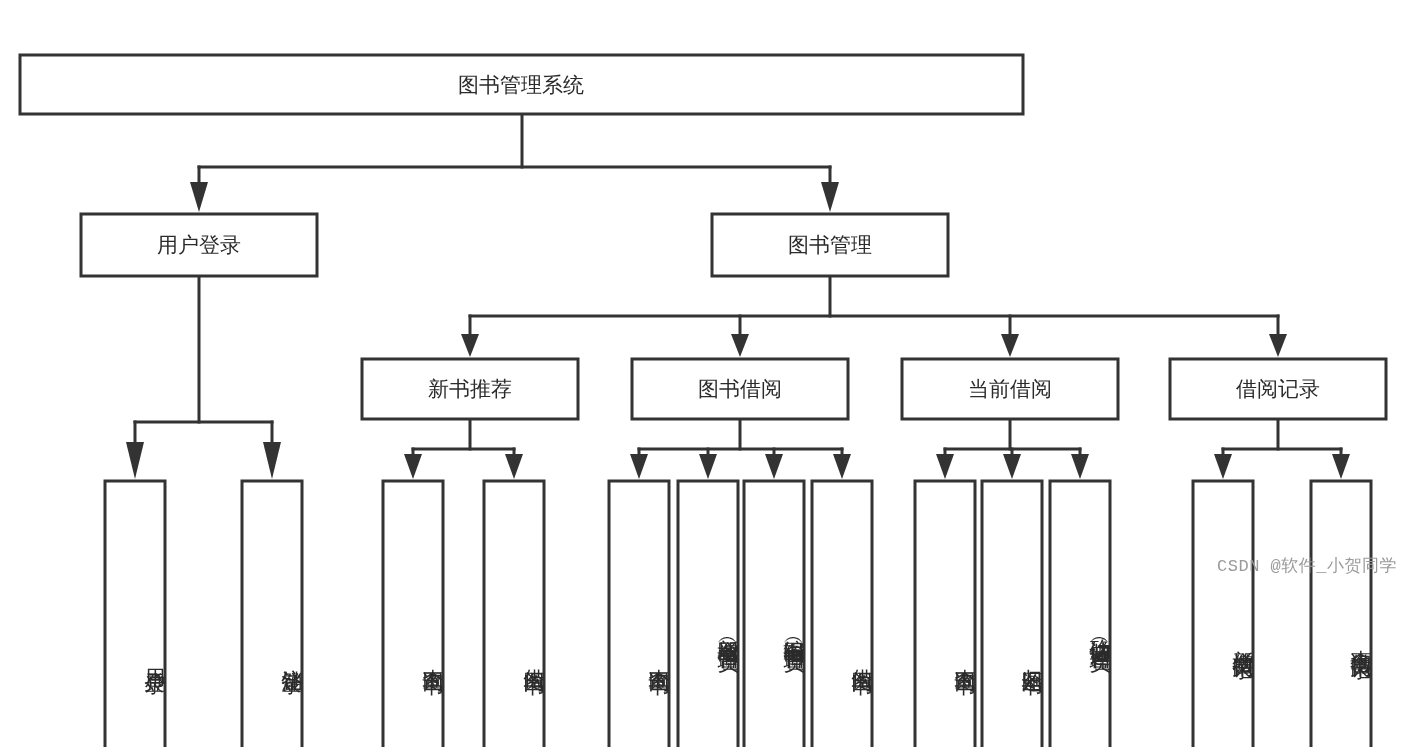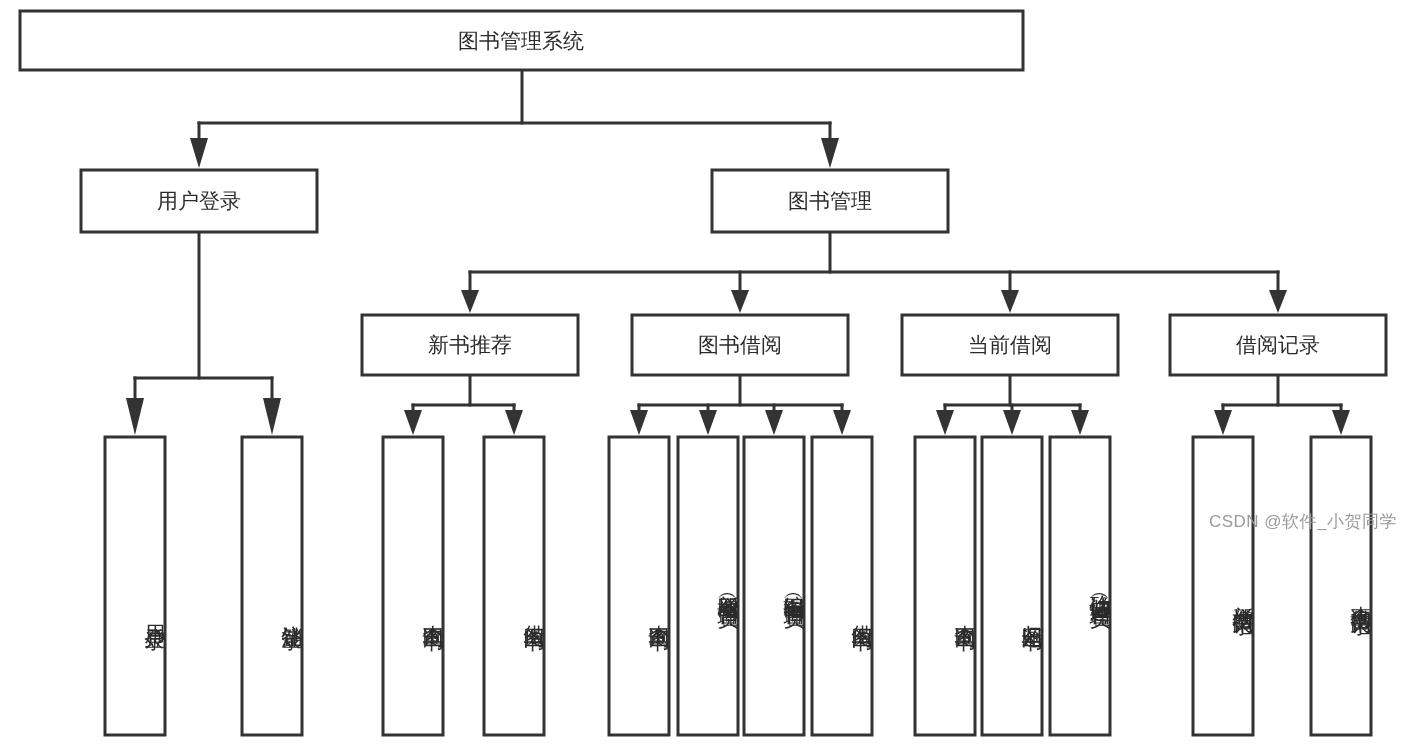--- a/index.html
+++ b/index.html
@@ -11,20 +11,21 @@
     width: 1405px;
     height: 747px;
     font-family: "DejaVu Sans", "Liberation Sans", sans-serif;
     overflow: hidden;
   }
   #diagram-root {
     position: relative;
     width: 1405px;
     height: 539px;
     background: #ffffff;
+    margin-top: 44px;
   }
   svg#flow-svg {
     position: absolute;
     left: 0;
     top: 0;
     width: 1405px;
     height: 747px;
     display: block;
   }
   .node-box {
@@ -61,21 +62,21 @@
     line-height: 1.02;
     letter-spacing: 2px;
     color: #2b2b2b;
     white-space: nowrap;
     pointer-events: none;
   }
   .watermark {
     position: absolute;
     right: 8px;
     bottom: 6px;
-    font-family: Liberation Sans, sans-serif;
+    font-family: Liberation Mono, monospace;
     font-size: 17px;
     color: #9a9a9a;
     letter-spacing: 0.5px;
     white-space: nowrap;
   }
 </style>
 </head>
 <body>
 
 <div id="diagram-root">

